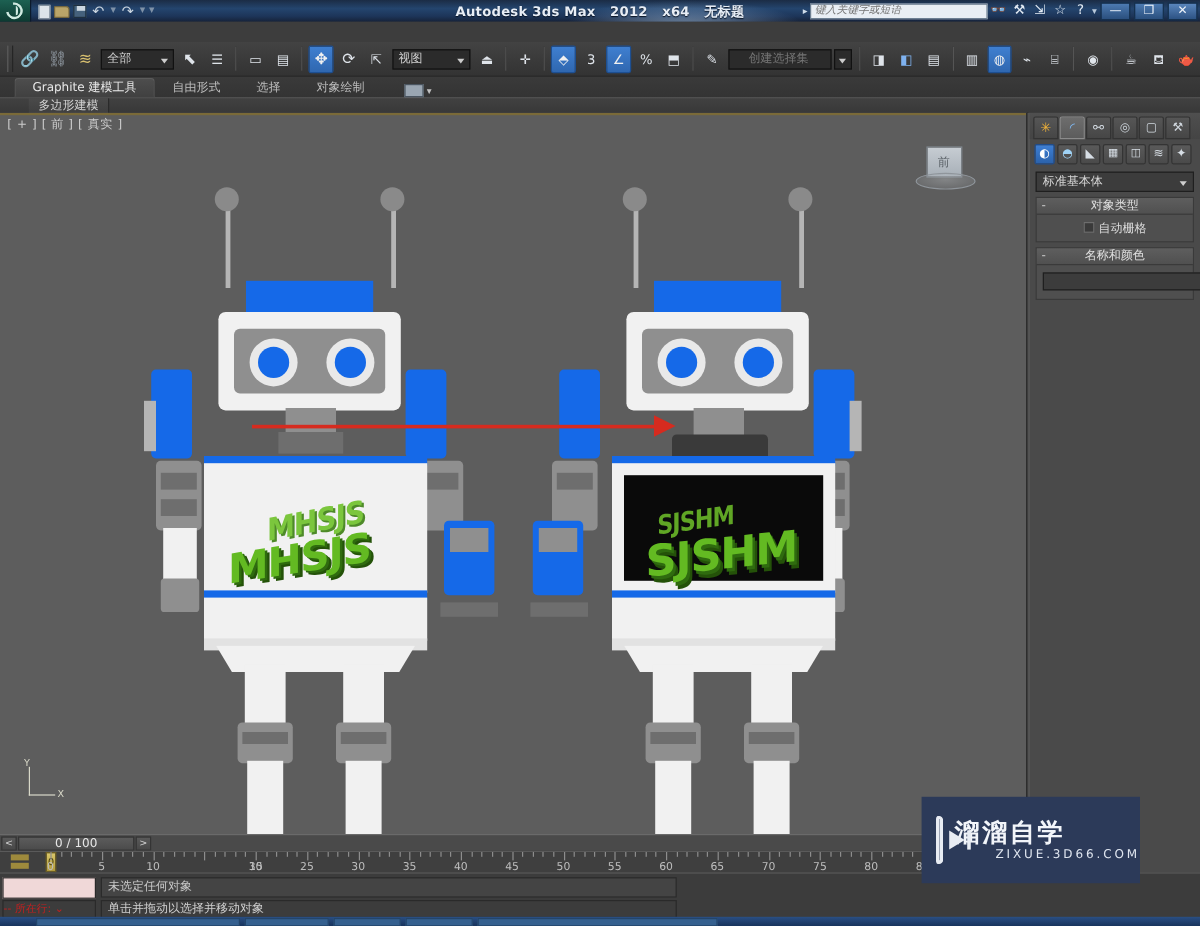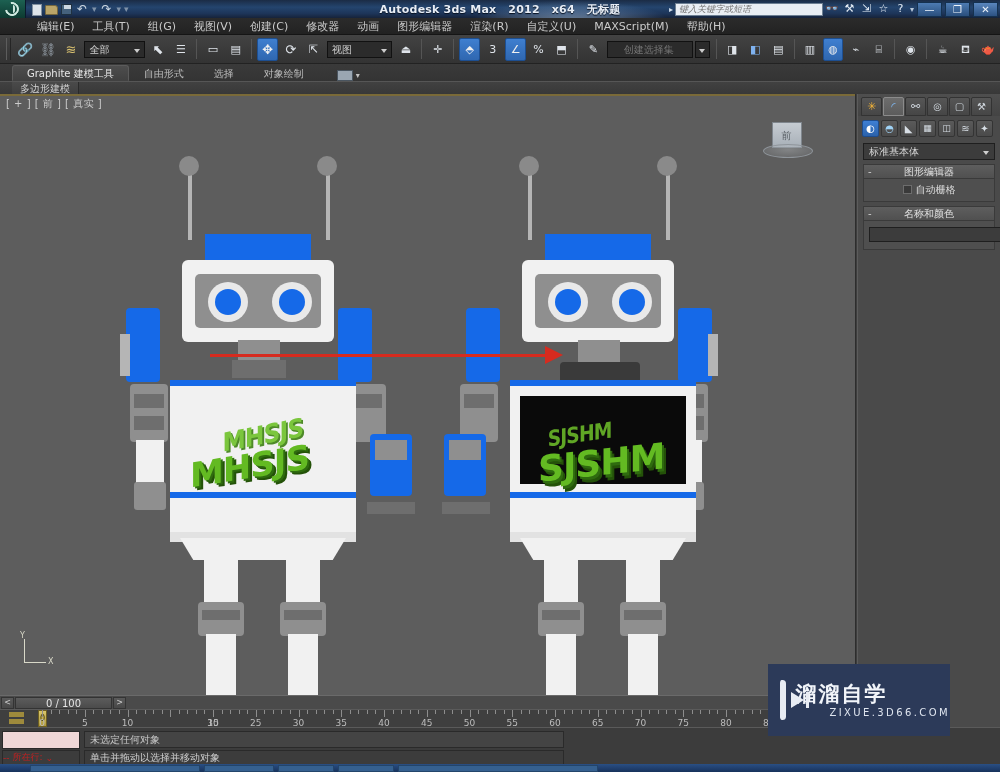--- a/index.html
+++ b/index.html
@@ -133,21 +133,21 @@
     height:16px; line-height:16px; padding:0 14px; font-size:10px; color:#bdbdbd;
     border:1px solid transparent;
   }
   .rb-tab.active {
     background:linear-gradient(to bottom,#4d4d4d,#414141);
     border:1px solid #5b5b5b; border-bottom-color:#414141; color:#e8e8e8;
     border-radius:3px 3px 0 0;
   }
   .rb-strip {
     height:13px; background:linear-gradient(to bottom,#414141,#383838);
-    border-top:1px solid #565656; display:flex; 
+    border-top:1px solid #565656; display:flex; padding-left:12px;
   }
   .rb-panel {
     font-size:10px; color:#d2d2d2; height:13px; line-height:13px; padding:0 8px;
     background:linear-gradient(to bottom,#4a4a4a,#3e3e3e); border-right:1px solid #2a2a2a;
     margin-left:12px;
   }
 
   
   .viewport {
     position:absolute; left:0; top:94px; width:856px; height:601px;
@@ -357,34 +357,20 @@
       <div class="tbicon">⇲</div>
       <div class="tbicon">☆</div>
       <div class="tbicon">?</div>
       <span class="sep" style="color:#b8c8da;font-size:8px;">▾</span>
       <div class="wbtn">—</div>
       <div class="wbtn">❐</div>
       <div class="wbtn close">✕</div>
     </div>
   </div>
 
-  <div class="menubar">
-    <div class="mi">编辑(E)</div>
-    <div class="mi">工具(T)</div>
-    <div class="mi">组(G)</div>
-    <div class="mi">视图(V)</div>
-    <div class="mi">创建(C)</div>
-    <div class="mi">修改器</div>
-    <div class="mi">动画</div>
-    <div class="mi">图形编辑器</div>
-    <div class="mi">渲染(R)</div>
-    <div class="mi">自定义(U)</div>
-    <div class="mi">MAXScript(M)</div>
-    <div class="mi">帮助(H)</div>
-  </div>
 
   <div class="maintb">
     <div class="grip"></div>
 
     <div class="tbtn">
         <span class="gl">🔗</span>
       </div>
     <div class="tbtn">
         <span class="gl" style="color:#9aa4ae;">⛓</span>
       </div>
@@ -681,21 +667,21 @@
       <div class="cpb">
           <span style="font-size:10px;color:#d7dee5;">✦</span>
         </div>
     </div>
 
     <div class="cp-combo">标准基本体</div>
 
     <div class="rollout">
       <div class="rollout-hd">
         <span class="minus">-</span>
-        <span>图形编辑器</span>
+        <span>对象类型</span>
       </div>
       <div class="rollout-body">
         <div class="chkrow">
           <span class="chkbox"></span>
           <span>自动栅格</span>
         </div>
       </div>
     </div>
 
     <div class="rollout">

